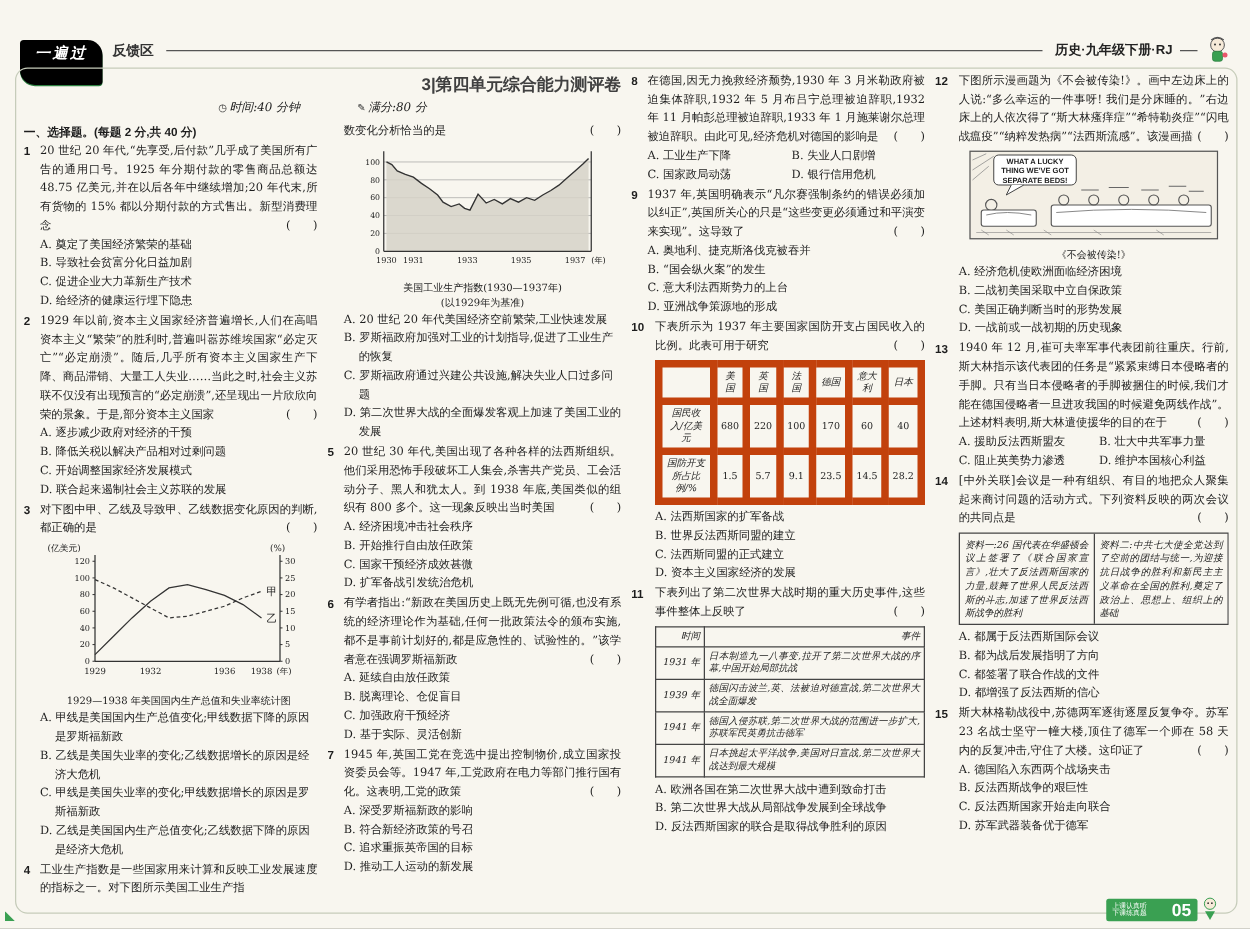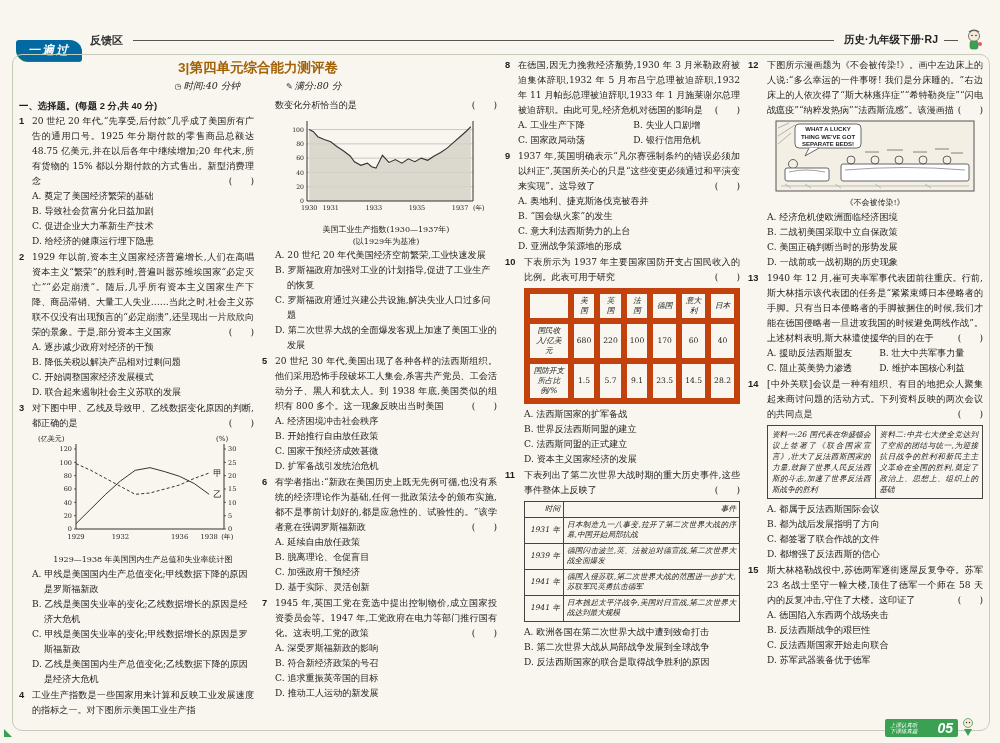--- a/index.html
+++ b/index.html
@@ -1,32 +1,32 @@
 <!DOCTYPE html>
 <html><head>
 <meta charset="utf-8">
 <style>
   html,body{margin:0;padding:0;background:#9a9a92;}
   .page{width:1000px;height:743px;background:#f8f6ef;position:relative;overflow:hidden;
         font-family:"DejaVu Serif","Liberation Serif",serif;color:#1d1d1d;margin:0 auto;}
   
   .hdr{position:absolute;top:28px;left:16px;right:16px;height:24px;display:flex;align-items:center;gap:6px;}
-  .brand-box{background:#0369a1;color:#fff;font-family:"Liberation Sans",sans-serif;font-weight:bold;
-             font-style:italic;font-size:12px;padding:2px 12px 2px;border-radius:3px 12px 3px 12px;
+  .brand-box{background:#000000;color:#fff;font-family:"Liberation Sans",sans-serif;font-weight:bold;
+             font-style:italic;font-size:12px;padding:2px 12px 17px;border-radius:3px 12px 3px 12px;
              letter-spacing:2px;box-shadow:0 1px 0 #2c7f40;margin-top:20px;}
   .zone{font-family:"Liberation Sans",sans-serif;font-weight:bold;font-size:11px;color:#333;margin-left:2px;}
   .hline{flex:1;border-top:1px solid #555;margin:0 4px;}
   .hline-s{width:14px;border-top:1px solid #555;}
   .edition{font-family:"Liberation Sans",sans-serif;font-weight:bold;font-size:10.5px;color:#222;white-space:nowrap;}
   
   .frame{position:absolute;top:54px;left:12px;right:10px;bottom:12px;border:1px solid #c6ccba;
          border-radius:10px;padding:3px 6px;display:flex;gap:8px;overflow:hidden;}
   .lhalf{width:478px;display:flex;flex-direction:column;flex:none;}
-  .ttl{text-align:center;font-family:"Liberation Sans",sans-serif;font-weight:bold;font-size:13.5px;
-       color:#a16207;margin:1px 0 3px;}
+  .ttl{text-align:right;font-family:"Liberation Sans",sans-serif;font-weight:bold;font-size:13.5px;
+       color:#404040;margin:1px 0 3px;}
   .meta-row{display:flex;justify-content:center;gap:46px;font-style:italic;font-size:9.5px;margin-bottom:5px;}
   .meta-row .ic{font-style:normal;font-size:8px;margin-right:2px;color:#333;}
   .cols{display:flex;gap:8px;flex:1;overflow:hidden;}
   .col{width:235px;flex:none;overflow:hidden;font-size:9.1px;line-height:15px;text-align:justify;}
   .section-title{font-family:"Liberation Sans",sans-serif;font-weight:bold;font-size:9.4px;margin-bottom:1px;}
   
   .q{position:relative;padding-left:13px;margin-bottom:1px;}
   .q.two{padding-left:19px;}
   .qn{position:absolute;left:0;top:0;font-family:"Liberation Sans",sans-serif;font-weight:bold;font-size:9.3px;}
   .stem{position:relative;}
@@ -45,21 +45,21 @@
   .t10 td.lab{width:44px;}
   .t11{font-size:7.6px;line-height:10.5px;width:100%;}
   .t11 td{border:1px solid #444;padding:2px 3px;font-style:italic;}
   .t11 .yr{width:32px;text-align:right;white-space:nowrap;}
   .t11 .hd{text-align:right;}
   .m14{display:flex;border:1px solid #444;margin:3px 0;font-size:7.6px;font-style:italic;line-height:11px;}
   .m14 .cell{width:50%;padding:3px 4px;text-align:justify;}
   .m14 .cell + .cell{border-left:1px solid #444;}
   
   .footer{position:absolute;right:24px;bottom:6px;display:flex;align-items:flex-end;gap:2px;}
-  .badge{background:#3aa052;color:#fff;display:flex;align-items:center;gap:20px;padding:2px 5px;border-radius:2px;font-style:italic;}
+  .badge{background:#3aa052;color:#fff;display:flex;align-items:center;gap:20px;padding:2px 5px;border-radius:2px;}
   .slogan{font-family:"Liberation Sans",sans-serif;font-size:5.5px;line-height:6.5px;text-align:center;}
   .pagenum{font-family:"Liberation Sans",sans-serif;font-weight:bold;font-size:14px;line-height:14px;}
   .corner{position:absolute;left:4px;bottom:6px;width:8px;height:8px;background:#3aa052;
           clip-path:polygon(0 0,100% 100%,0 100%);}
 </style>
 </head>
 <body>
 
 <div class="page">
 

